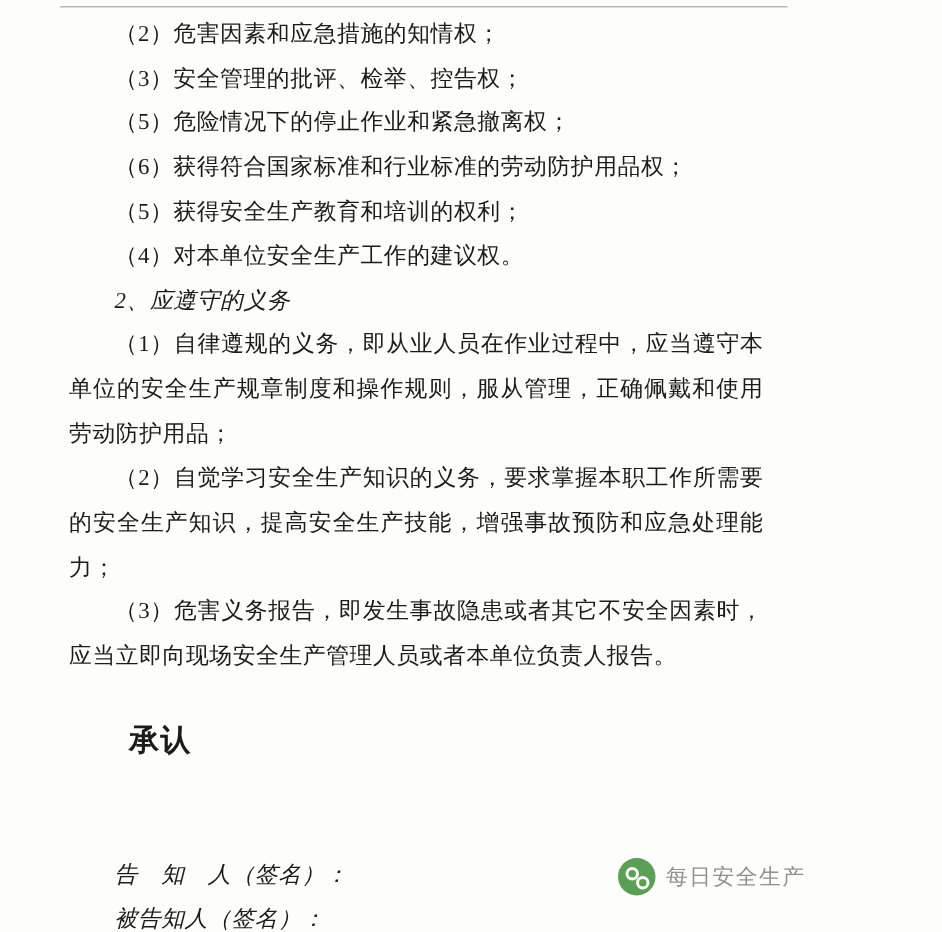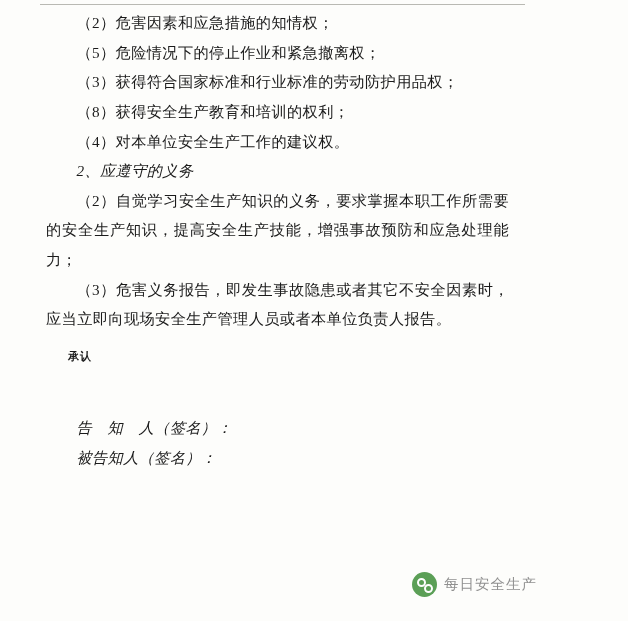--- a/index.html
+++ b/index.html
@@ -45,21 +45,21 @@
   .list-item {
     text-indent: 2em;
   }
   .section-num {
     text-indent: 2em;
     font-style: italic;
   }
   .heading {
     text-indent: 2em;
     font-weight: bold;
-    font-size: 11px;
+    font-size: 20px;
     line-height: 2.1;
     letter-spacing: 1px;
   }
   .spacer-big { height: 34px; }
   .sign-block {
     font-size: 15.2px;
     line-height: 2.05;
     letter-spacing: 0.4px;
   }
   .sign-line {
@@ -116,29 +116,31 @@
 </style>
 </head>
 <body>
 
 <div class="page">
 
   <div class="rule-top"></div>
 
   <div>
     <p class="para list-item">（2）危害因素和应急措施的知情权；</p>
+    <p class="para list-item">（3）安全管理的批评、检举、控告权；</p>
     <p class="para list-item">（5）危险情况下的停止作业和紧急撤离权；</p>
-    <p class="para list-item">（3）获得符合国家标准和行业标准的劳动防护用品权；</p>
-    <p class="para list-item">（8）获得安全生产教育和培训的权利；</p>
+    <p class="para list-item">（6）获得符合国家标准和行业标准的劳动防护用品权；</p>
+    <p class="para list-item">（5）获得安全生产教育和培训的权利；</p>
     <p class="para list-item">（4）对本单位安全生产工作的建议权。</p>
   </div>
 
   <p class="para section-num">2、应遵守的义务</p>
 
   <div>
+    <p class="para indent2">（1）自律遵规的义务，即从业人员在作业过程中，应当遵守本单位的安全生产规章制度和操作规则，服从管理，正确佩戴和使用劳动防护用品；</p>
     <p class="para indent2">（2）自觉学习安全生产知识的义务，要求掌握本职工作所需要的安全生产知识，提高安全生产技能，增强事故预防和应急处理能力；</p>
     <p class="para indent2">（3）危害义务报告，即发生事故隐患或者其它不安全因素时，应当立即向现场安全生产管理人员或者本单位负责人报告。</p>
   </div>
 
   <p class="heading">承认</p>
 
   <div class="spacer-big"></div>
 
   <div class="sign-block">
     <p class="para sign-line">告　知　人（签名）：</p>

